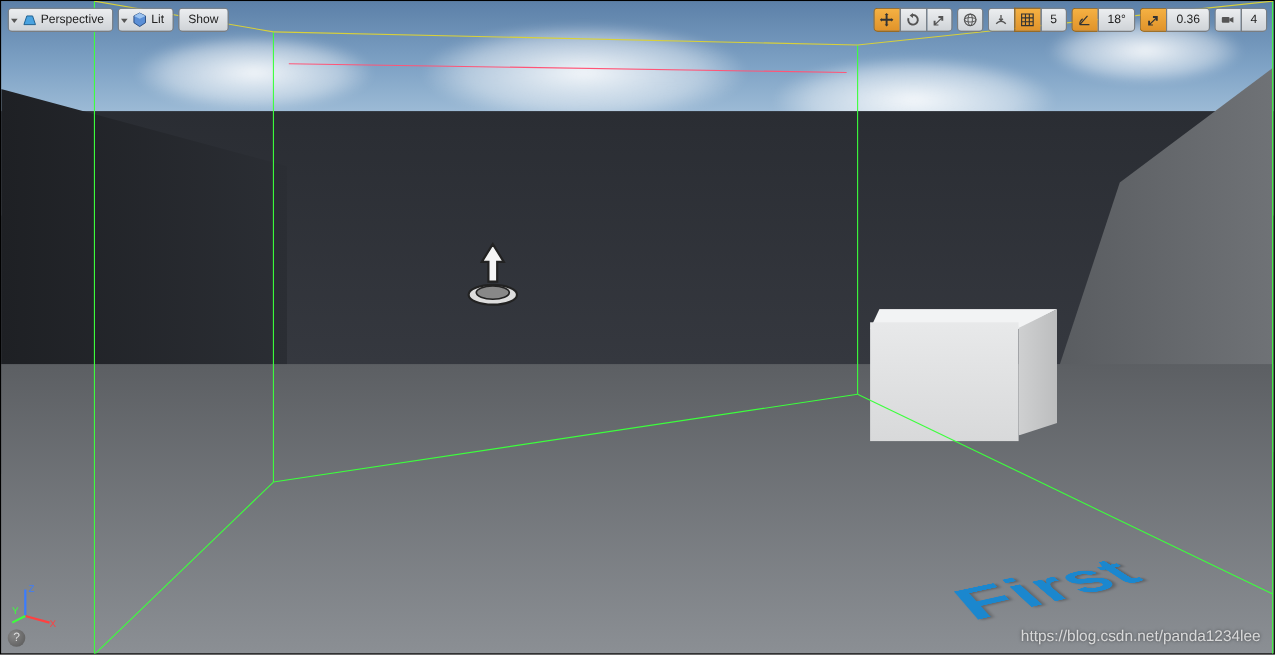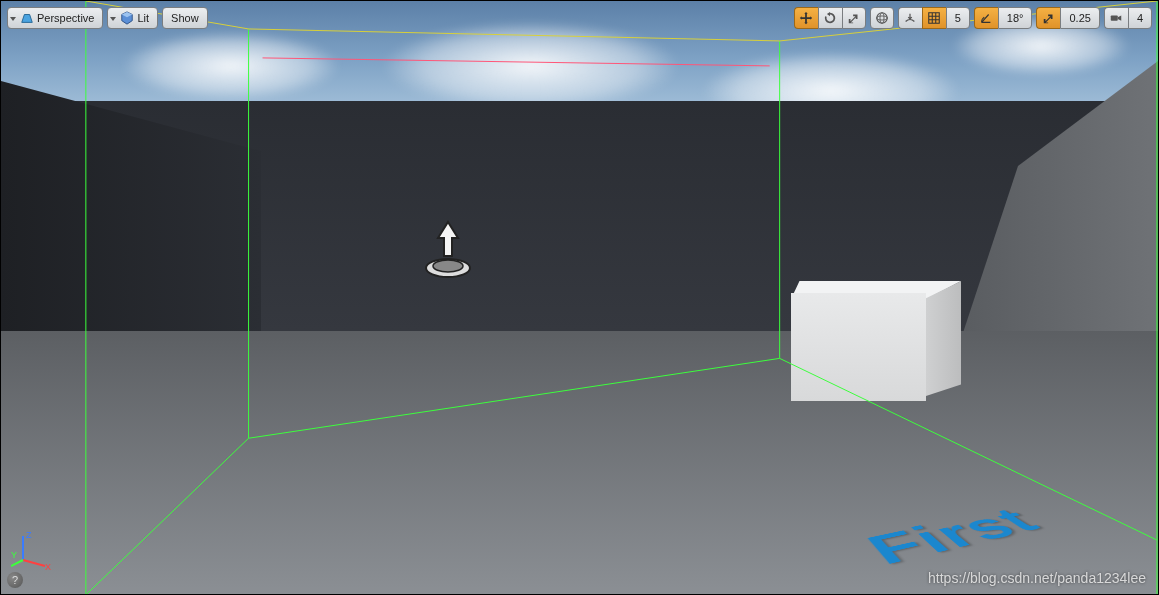--- a/index.html
+++ b/index.html
@@ -320,21 +320,21 @@
       </div>
     </div>
 
     <div class="seg">
       <div class="btn icon-only active">
         <svg class="ico" viewBox="0 0 16 16">
             <path d="M2 14V9h2v2.6L9.6 6H7V4h5v5h-2V7.4L4.4 13H7v1z" fill="#333"></path>
           </svg>
       </div>
       <div class="btn">
-        <span class="num">0.25</span>
+        <span class="num">0.36</span>
       </div>
     </div>
 
     <div class="seg">
       <div class="btn icon-only">
         <svg class="ico" viewBox="0 0 16 16">
             <rect x="2" y="5" width="8" height="6" rx="1" fill="#555"></rect>
             <path d="M10 7l4-2v6l-4-2z" fill="#555"></path>
           </svg>
       </div>

